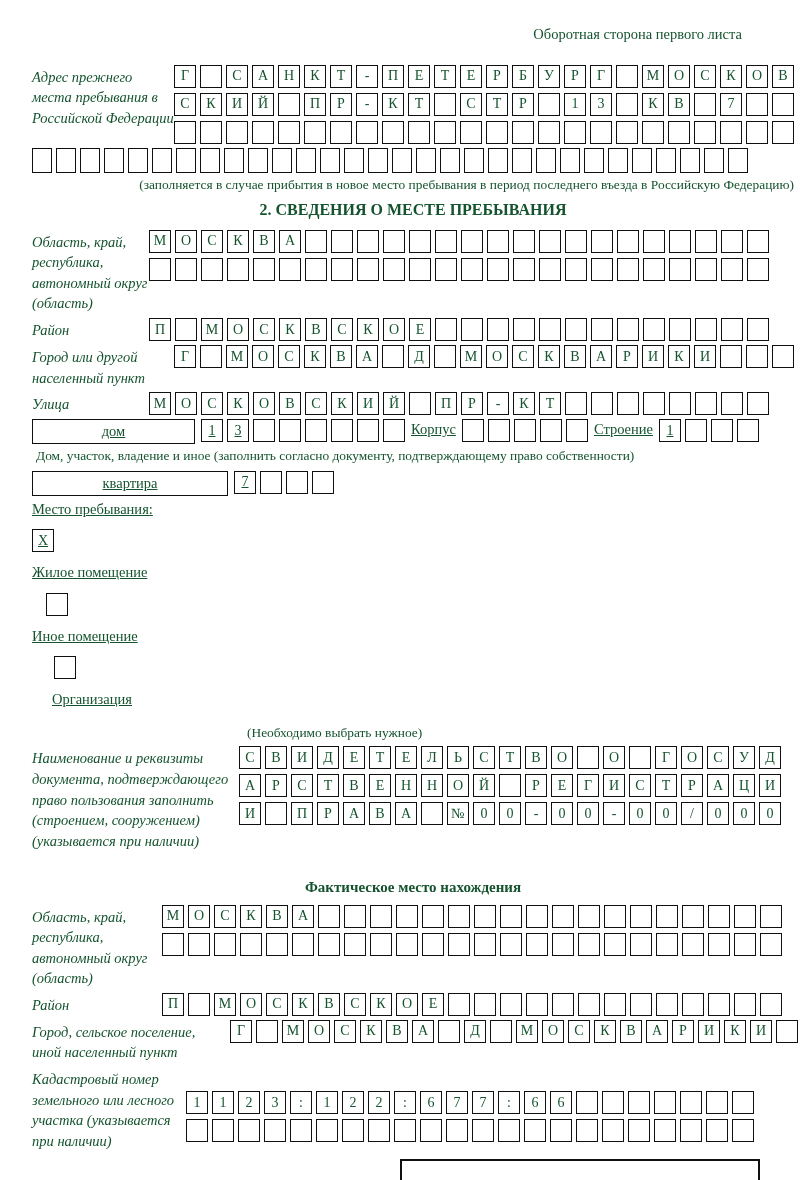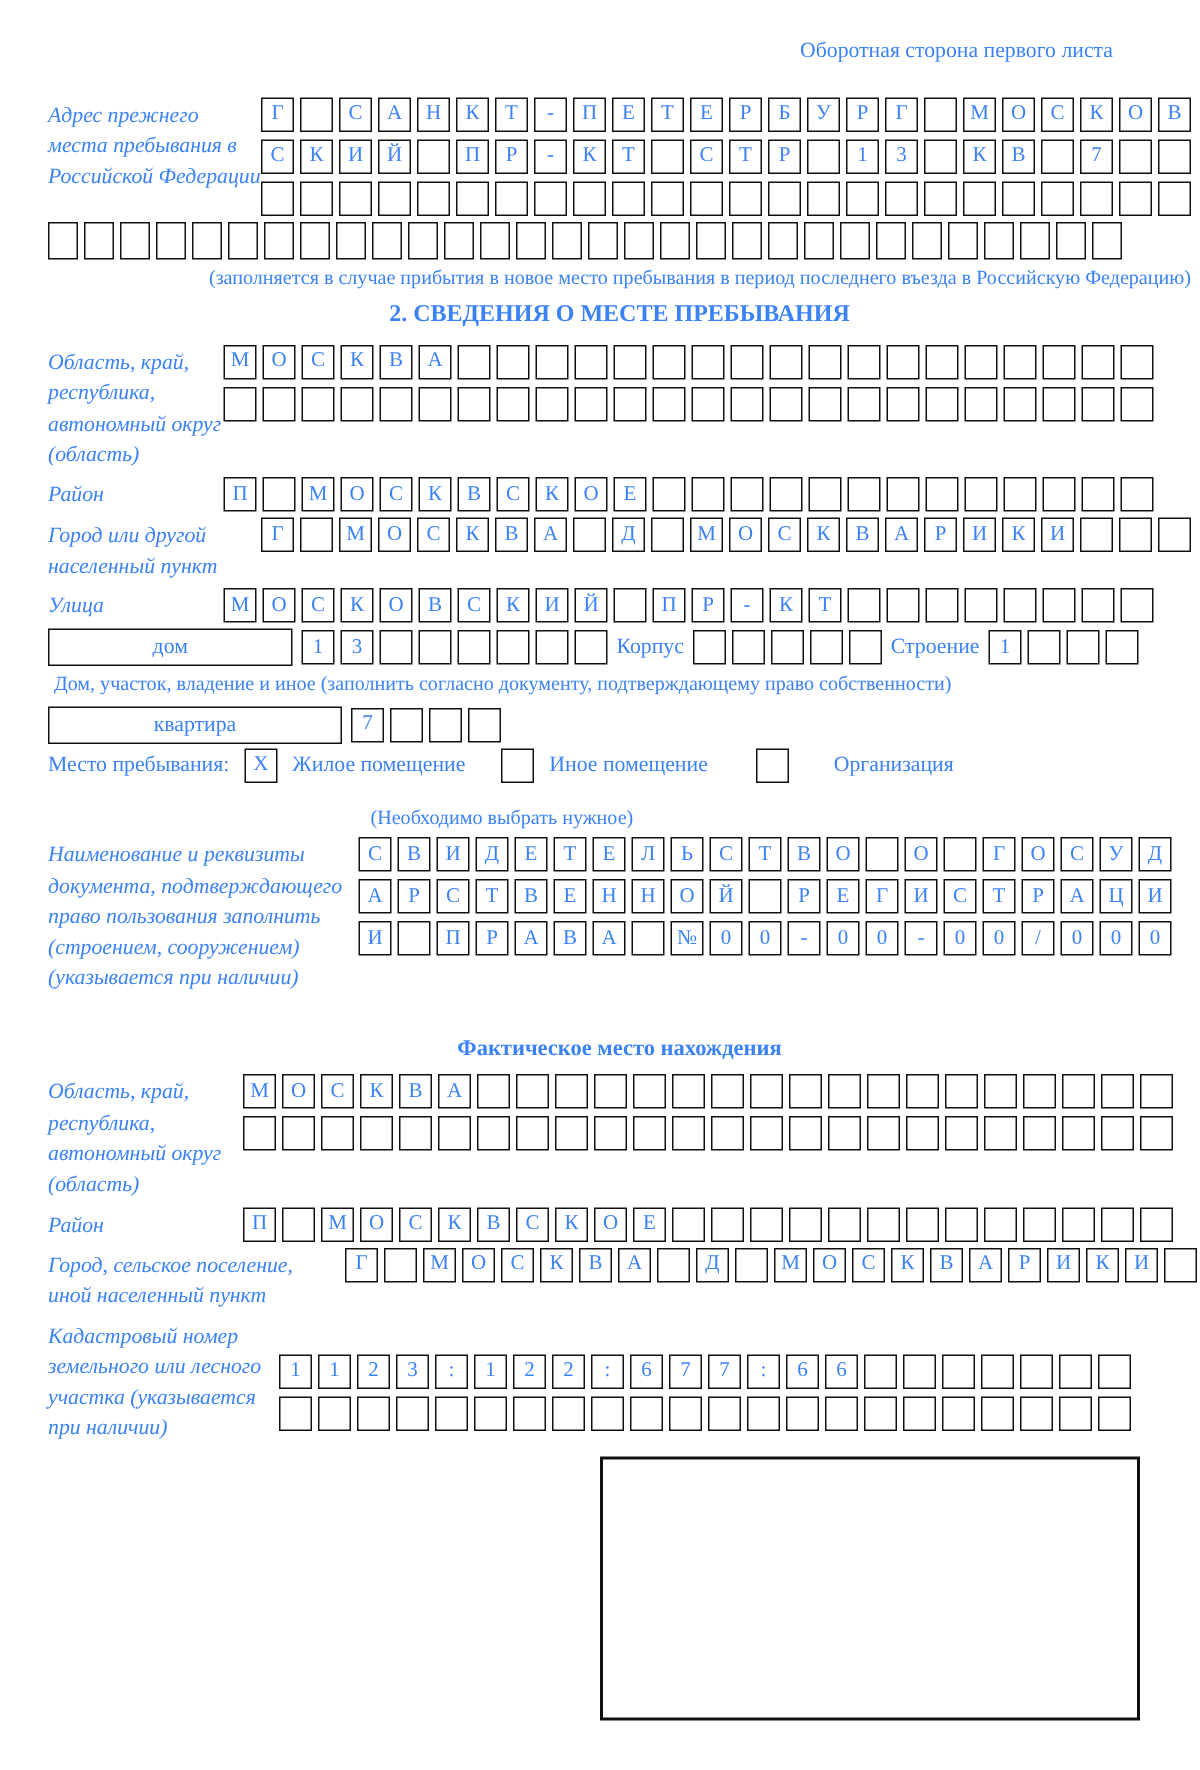--- a/index.html
+++ b/index.html
@@ -1,18 +1,18 @@
 <!DOCTYPE html>
 <html><head>
 <meta charset="utf-8">
 <style>
   html,body{margin:0;padding:0;background:#fff;}
   .page{
     position:relative;width:800px;height:1180px;box-sizing:border-box;
-    padding:24px 6px 0 32px;background:#fff;color:#3b82f6;
+    padding:24px 6px 0 32px;background:#fff;color:#14532d;
     font-family:"Liberation Serif","DejaVu Serif",serif;font-size:14.5px;line-height:1.42;
     overflow:hidden;
   }
   .top-note{text-align:right;padding-right:52px;font-size:14.5px;margin-bottom:20px;}
   .form-row{display:flex;align-items:flex-start;margin-bottom:4px;}
   .label{flex:none;padding-top:2px;font-style:italic;}
   .w140{width:142px;} .w115{width:117px;} .w140c{width:142px;} .w130{width:130px;}
   .w170{width:172px;} .w205{width:207px;} .w152{width:154px;}
   .gridcol{flex:1;min-width:0;}
   .cellrow{display:flex;gap:4px;margin-bottom:5px;}
@@ -25,21 +25,21 @@
   .fullrow .cell{width:20px;height:25px;}
   .caption{font-size:13.4px;line-height:1.3;}
   .center{text-align:right;}
   .cap-margin{margin:0 0 6px 0;}
   .section-title{font-weight:bold;font-size:16px;text-align:center;margin:4px 0 8px 0;}
   .subhead{font-weight:bold;font-size:15px;text-align:center;margin:26px 0 6px 0;}
   .namedbox{
     box-sizing:border-box;border:1.6px solid #101010;height:25px;
     display:flex;align-items:center;justify-content:center;font-size:14.5px;flex:none;
   }
-  .inline-row{display:flex;align-items:center;gap:6px;margin-bottom:3px;}
+  .inline-row{display:flex;align-items:flex-start;gap:6px;margin-bottom:3px;text-decoration:underline;}
   .inline-label{flex:none;}
   .house-cells{margin-bottom:0;}
   .check-caption{margin:14px 0 5px 215px;}
   .row-caption{margin:1px 0 6px 4px;}
   .stamp-box{
     box-sizing:border-box;border:2px solid #101010;width:360px;height:176px;
     margin:8px 0 4px 368px;background:#fff;
   }
   .indent-city2{margin-left:26px;}
   .lawnote{font-size:13.4px;text-align:center;line-height:1.45;margin-bottom:6px;}
@@ -358,21 +358,21 @@
   <div class="inline-row">
     <div class="namedbox" style="width:196px">квартира</div>
     <div class="cellrow house-cells">
         <span class="cell">7</span>
         <span class="cell"></span>
         <span class="cell"></span>
         <span class="cell"></span>
       </div>
   </div>
 
-  <div class="inline-row" style="gap:10px;">
+  <div class="inline-row" style="gap:10px;flex-direction:column;">
     <div class="inline-label">Место пребывания:</div>
     <span class="cell">X</span>
     <div class="inline-label">Жилое помещение</div>
     <span class="cell" style="margin-left:14px"></span>
     <div class="inline-label">Иное помещение</div>
     <span class="cell" style="margin-left:22px"></span>
     <div class="inline-label" style="margin-left:20px">Организация</div>
   </div>
   <div class="caption check-caption">(Необходимо выбрать нужное)</div>
 

